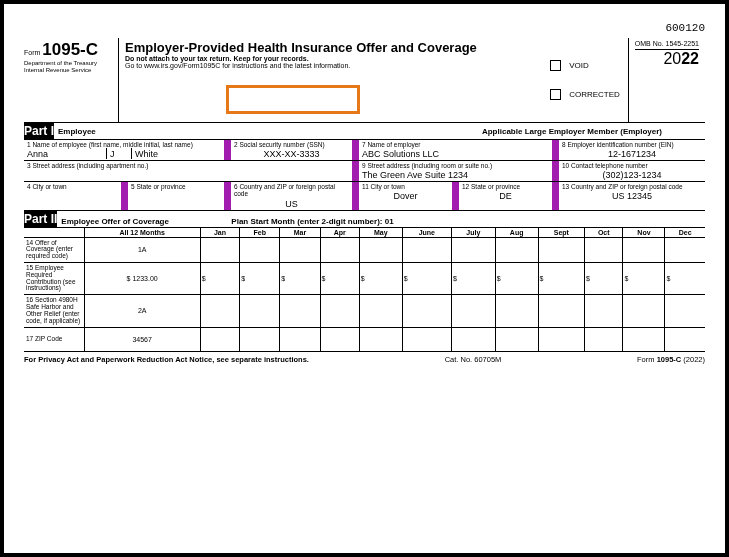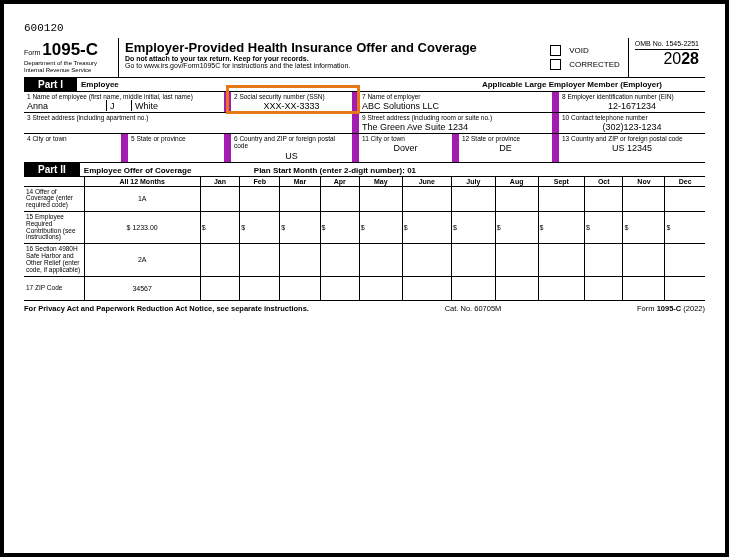--- a/index.html
+++ b/index.html
@@ -1,36 +1,36 @@
 <!DOCTYPE html>
 <html><head>
 <meta charset="utf-8">
 <style>
 *{box-sizing:border-box;margin:0;padding:0}
 body{background:#fff;font-family:Arial,Helvetica,sans-serif;font-size:7px;color:#000}
 .page{width:729px;height:557px;border:4px solid #000;padding:18px 20px;position:relative}
-.top-code{text-align:left;font-family:'Courier New',monospace;font-size:11px;margin-bottom:4px}
+.top-code{text-align:right;font-family:'Courier New',monospace;font-size:11px;margin-bottom:4px}
 .header{display:flex;border-bottom:1.5px solid #000}
 .hL{border-right:1px solid #000;padding:2px 4px 2px 0;width:95px}
 .formline{font-size:7px}
 .formnum{font-size:17px;font-weight:bold;display:inline}
 .dept,.irs{font-size:6px;line-height:1.1}
 .hC{flex:1;text-align:left;padding:2px 6px}
 .title{font-size:13px;font-weight:bold}
 .sub{font-size:7px;font-weight:bold}
 .sub2{font-size:7px}
 .hR{display:flex}
 .checks{padding:4px 8px;border-right:1px solid #000}
-.ck{display:flex;align-items:center;gap:8px;font-size:8px;margin:3px 0}
+.ck{display:flex;align-items:center;gap:8px;font-size:8px;margin:18px 0}
 .ckbox{width:11px;height:11px;border:1px solid #000}
 .ombyr{padding:2px 6px;text-align:right}
 .omb{font-size:7px;border-bottom:1px solid #000;padding-bottom:2px}
 .year{font-size:16px}
 .year b{font-weight:bold}
-.partbar{background:#000;color:#fff;font-weight:bold;font-size:10px;padding:1px 14px;display:inline-block}
+.partbar{background:#000;color:#fff;font-weight:bold;font-size:12px;padding:1px 0;display:inline-block}
 .partrow{display:flex;align-items:center;border-bottom:1px solid #000}
 .partlbl{font-weight:bold;font-size:8px;margin-left:4px}
 .partlbl2{font-weight:bold;font-size:8px;margin-left:auto;margin-right:43px}
 .row{display:flex;border-bottom:1px solid #000}
 .cell{border-right:7px solid #a21caf;padding:1px 3px;position:relative}
 .cell:last-child{border-right:none}
 .lbl{font-size:6.5px;line-height:1.1}
 .val{font-size:9px;font-family:Arial;padding-top:1px}
 .valc{text-align:center}
 .highlight{border:3px solid #e67817;position:absolute;left:222px;top:81px;width:134px;height:29px;z-index:5;pointer-events:none}
@@ -68,21 +68,21 @@
             <span class="ckbox"></span>
             <span>VOID</span>
           </div>
    <div class="ck">
             <span class="ckbox"></span>
             <span>CORRECTED</span>
           </div>
   </div>
   <div class="ombyr">
    <div class="omb">OMB No. 1545-2251</div>
-   <div class="year"><span>20</span><b>28</b></div>
+   <div class="year"><span>20</span><b>22</b></div>
   </div>
  </div>
 </div>
 
 <div class="partrow">
  <span class="partbar">Part I</span>
  <span class="partlbl">Employee</span>
  <span class="partlbl2">Applicable Large Employer Member (Employer)</span>
 </div>
 

